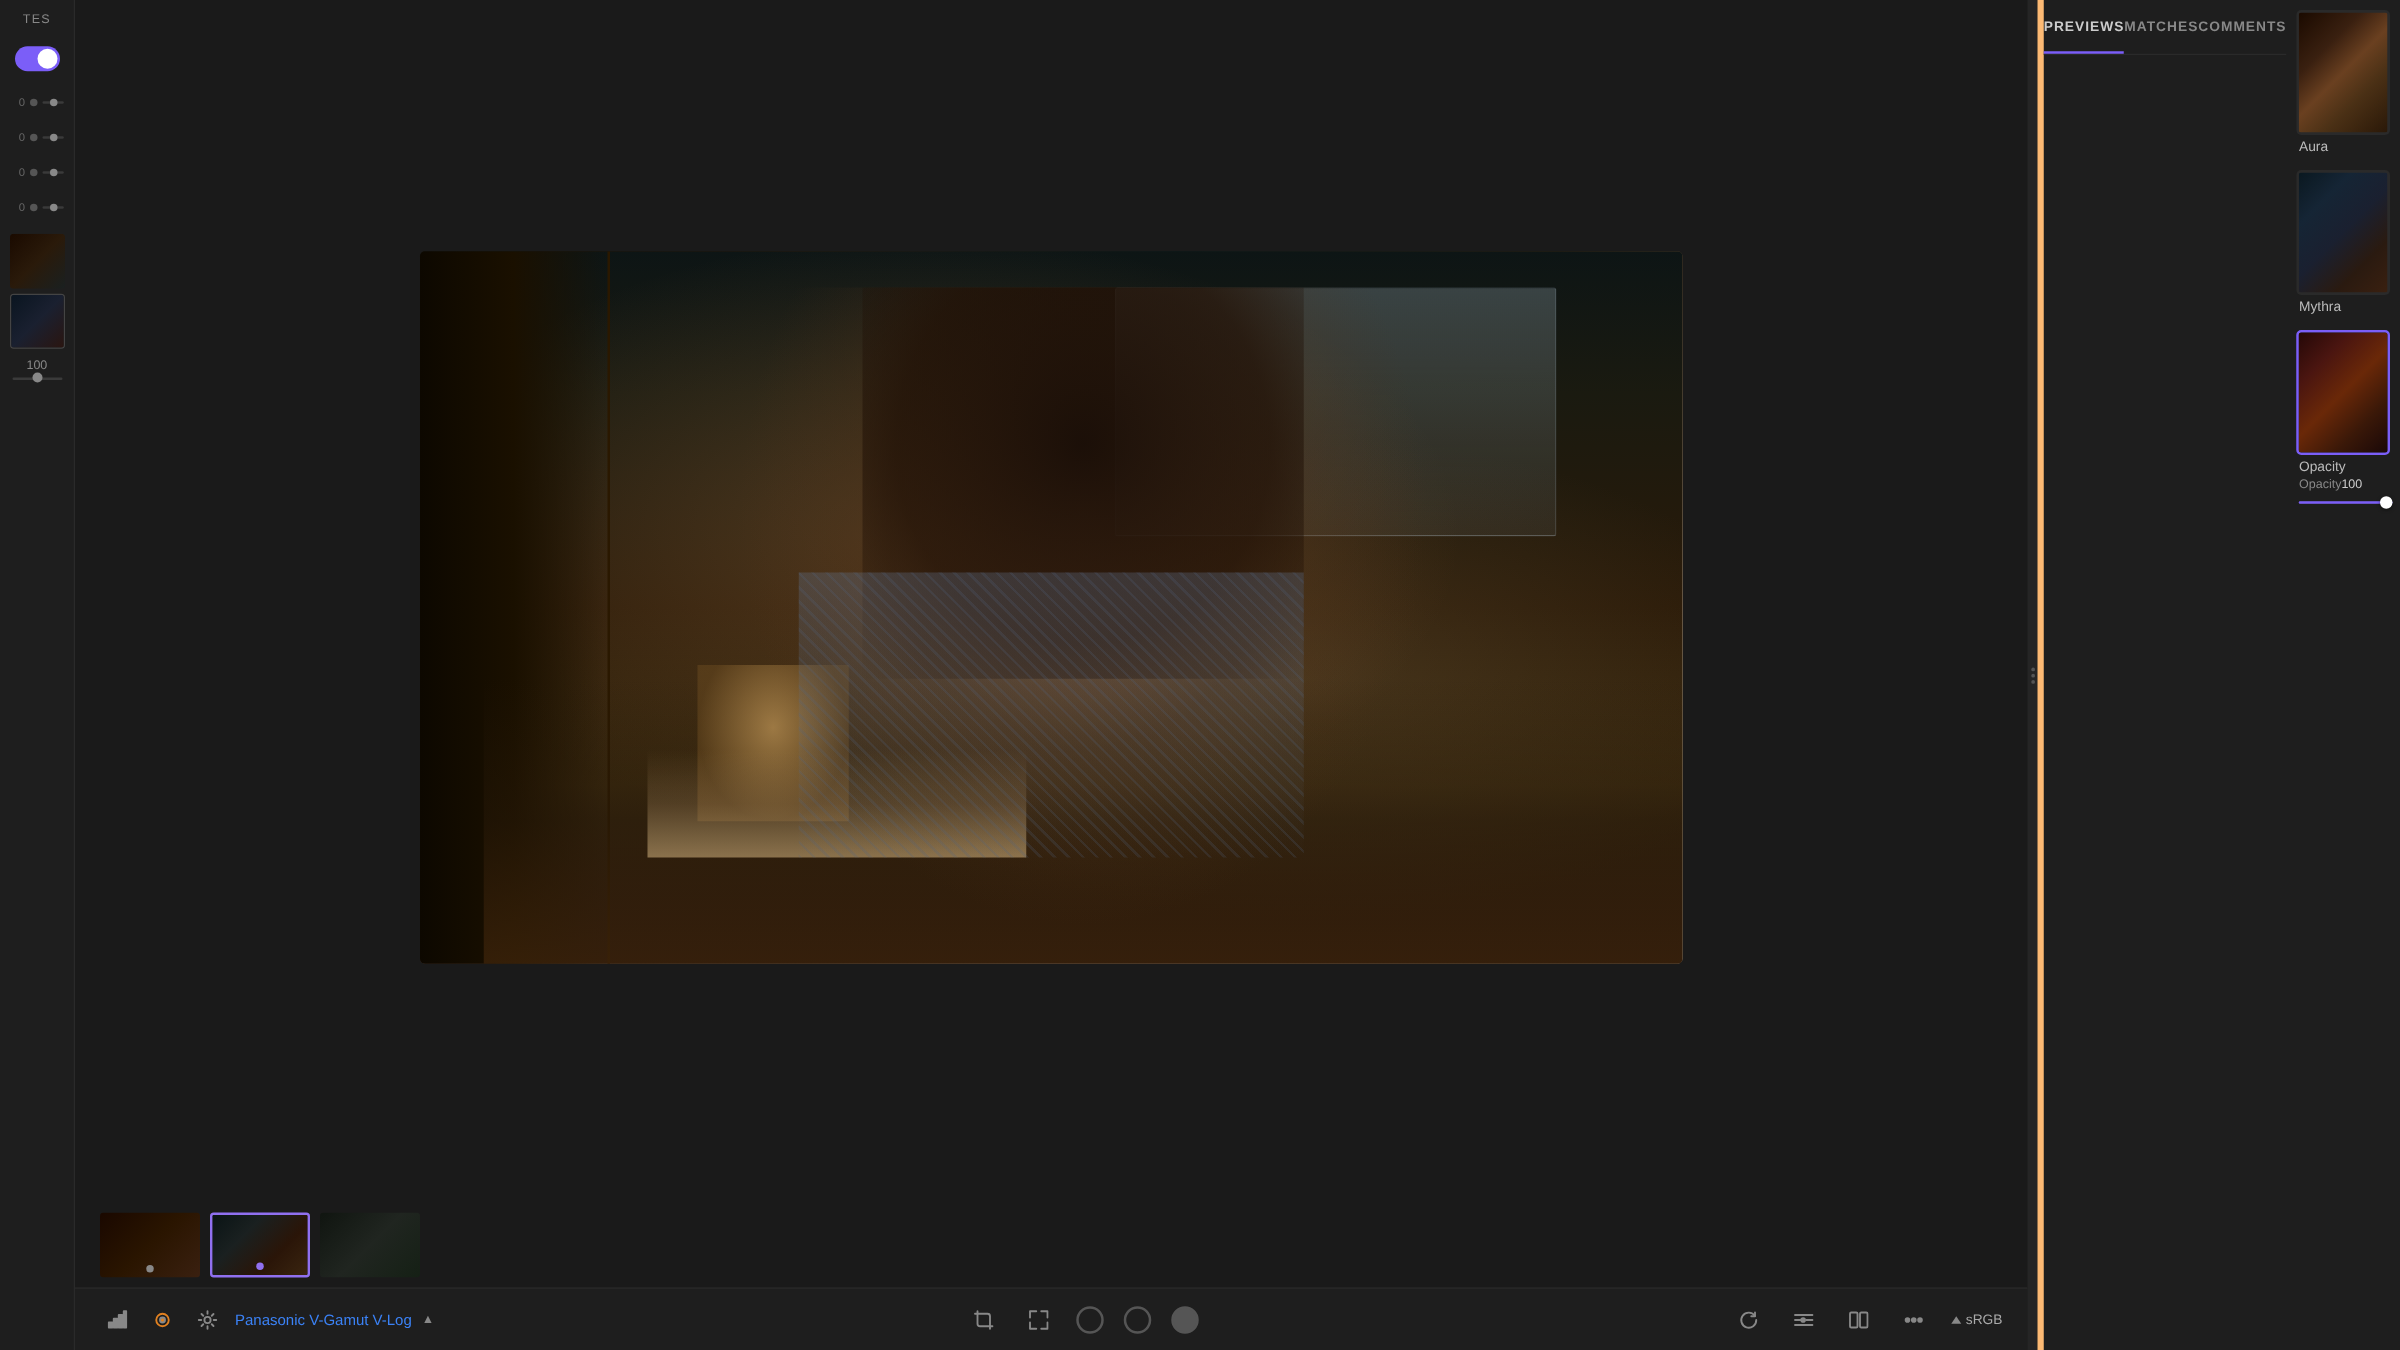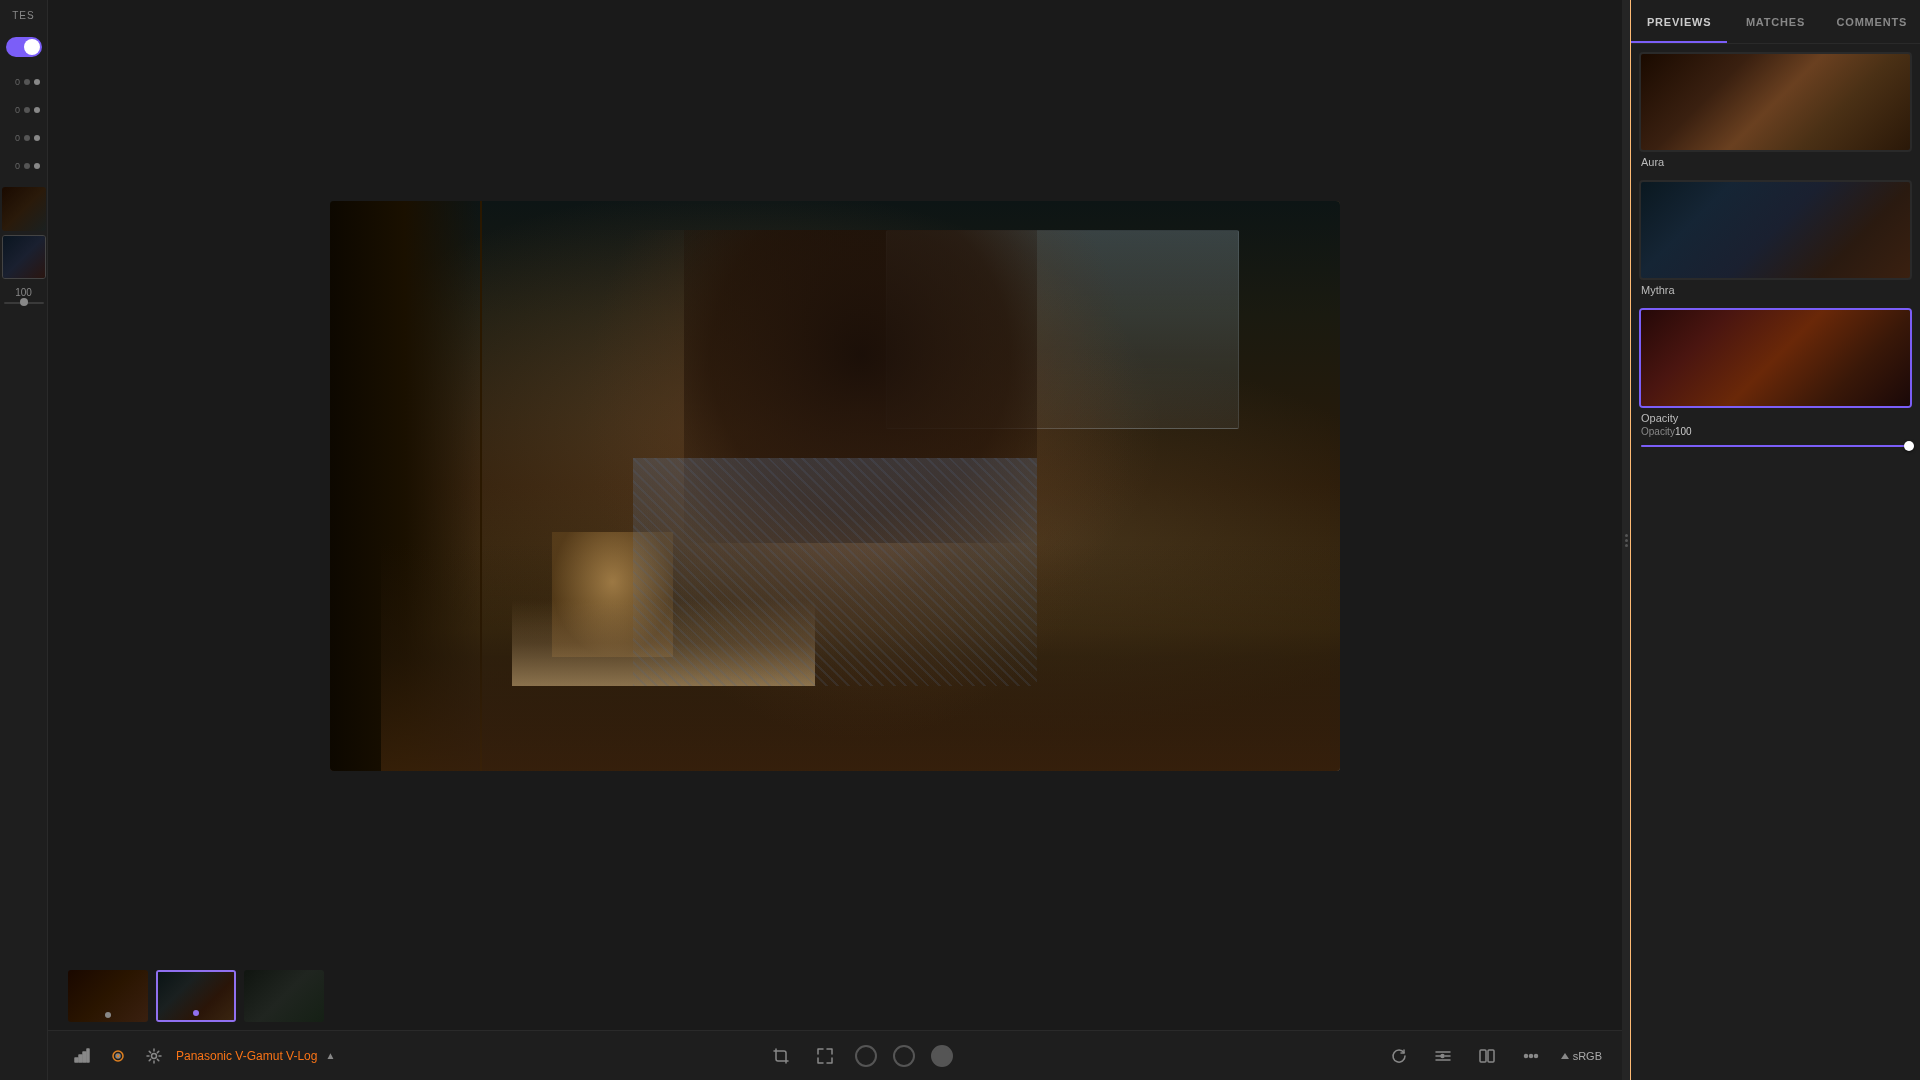--- a/index.html
+++ b/index.html
@@ -8,21 +8,21 @@
       color: #ccc;
       font-family: -apple-system, BlinkMacSystemFont, 'Segoe UI', sans-serif;
       width: 1920px;
       height: 1080px;
       overflow: hidden;
       display: flex;
     }
 
     
     .left-sidebar {
-      width: 48px;
+      width: 60px;
       background: #1e1e1e;
       display: flex;
       flex-direction: column;
       align-items: center;
       padding: 10px 0;
       border-right: 1px solid #2a2a2a;
       flex-shrink: 0;
     }
     .left-sidebar .app-title {
       font-size: 10px;
@@ -254,21 +254,21 @@
       justify-content: space-between;
       padding: 0 20px;
     }
     .bottom-left {
       display: flex;
       align-items: center;
       gap: 8px;
     }
     .color-space-label {
       font-size: 12px;
-      color: #f97316;
+      color: #3b82f6;
     }
     .chevron-icon {
       font-size: 10px;
       color: #888;
     }
     .bottom-center {
       display: flex;
       align-items: center;
       gap: 16px;
     }
@@ -334,22 +334,22 @@
       height: 3px;
       border-radius: 50%;
       background: #555;
     }
 
     
     .right-panel {
       width: 290px;
       background: #1e1e1e;
       display: flex;
-      flex-direction: column;
-      border-left: 1px solid #fdba74;
+      flex-direction: row;
+      border-left: 5px solid #fdba74;
       flex-shrink: 0;
     }
 
     
     .right-tabs {
       display: flex;
       height: 44px;
       border-bottom: 1px solid #2a2a2a;
       flex-shrink: 0;
     }

